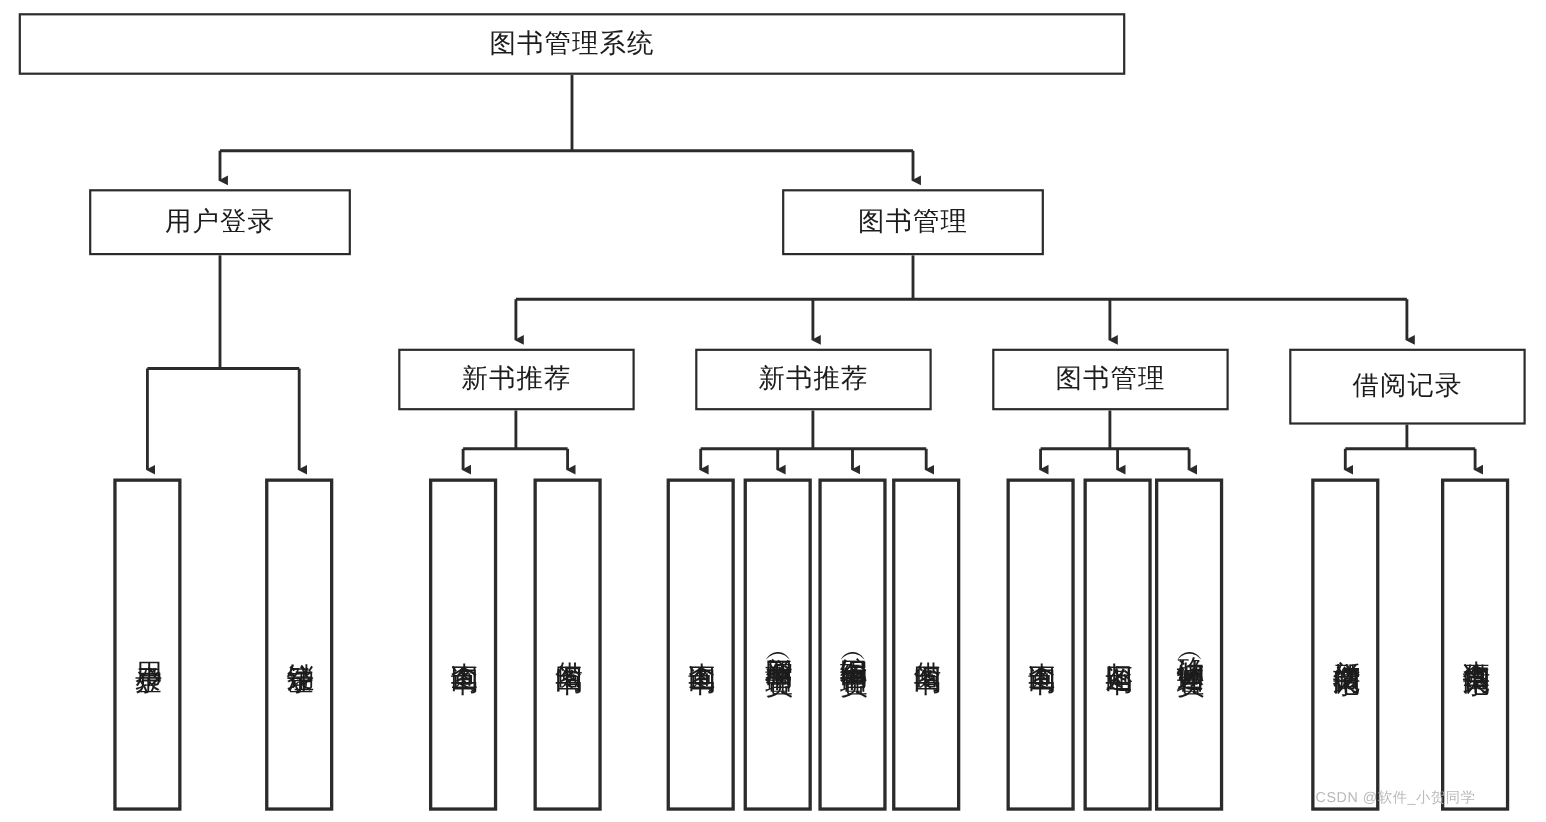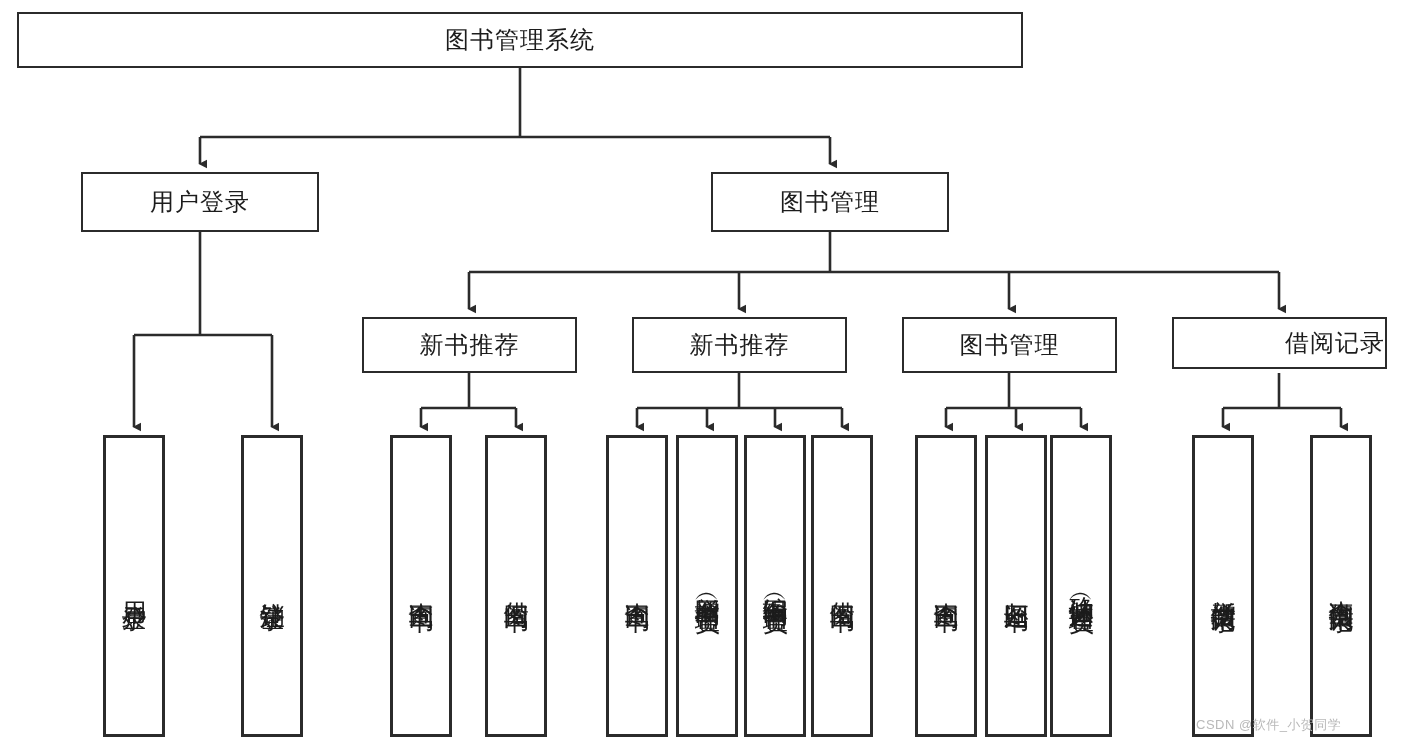--- a/index.html
+++ b/index.html
@@ -143,21 +143,21 @@
 
   <div class="node lvl2" style="left:362px; top:317px; width:215px; height:56px;">
     <span class="node-label">新书推荐</span>
   </div>
   <div class="node lvl2" style="left:632px; top:317px; width:215px; height:56px;">
     <span class="node-label">新书推荐</span>
   </div>
   <div class="node lvl2" style="left:902px; top:317px; width:215px; height:56px;">
     <span class="node-label">图书管理</span>
   </div>
-  <div class="node lvl2" style="left:1172px; top:317px; width:215px; height:52px;justify-content:flex-end;">
+  <div class="node lvl2" style="left:1172px; top:317px; width:215px; height:69px;">
     <span class="node-label">借阅记录</span>
   </div>
 
   <div class="node leaf" style="left:103px; top:435px; width:62px; height:302px;">
     <span class="node-label">用户登录</span>
   </div>
   <div class="node leaf" style="left:241px; top:435px; width:62px; height:302px;">
     <span class="node-label">注销登录</span>
   </div>
   <div class="node leaf" style="left:390px; top:435px; width:62px; height:302px;">

